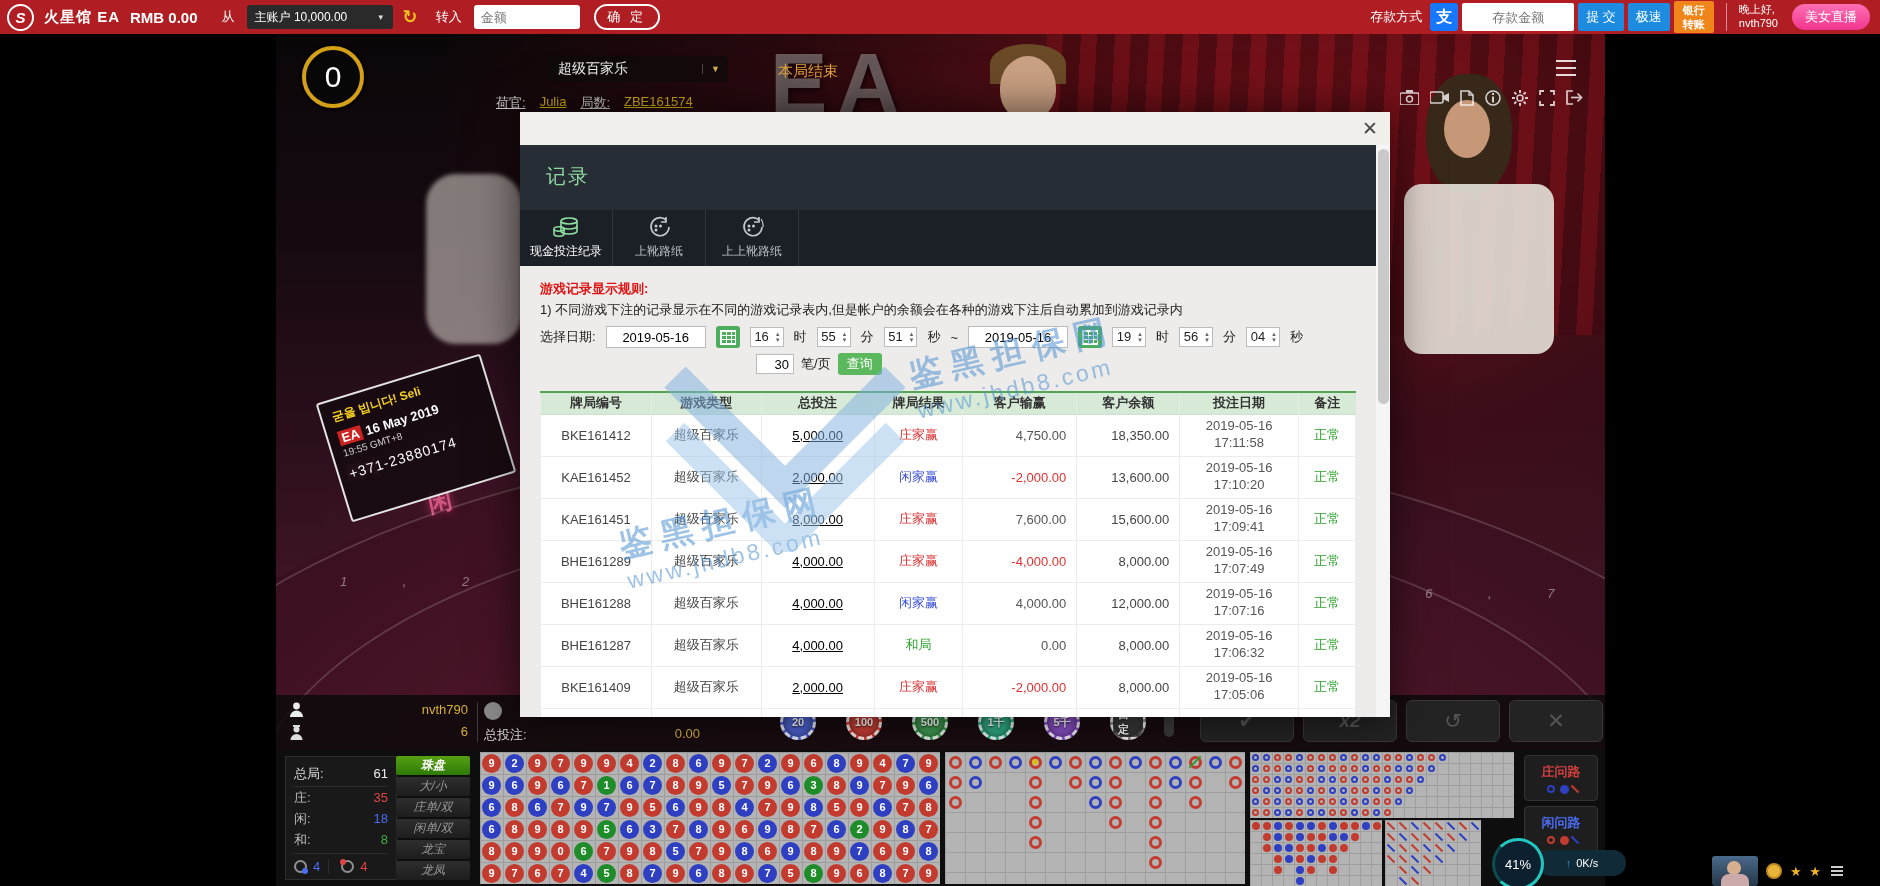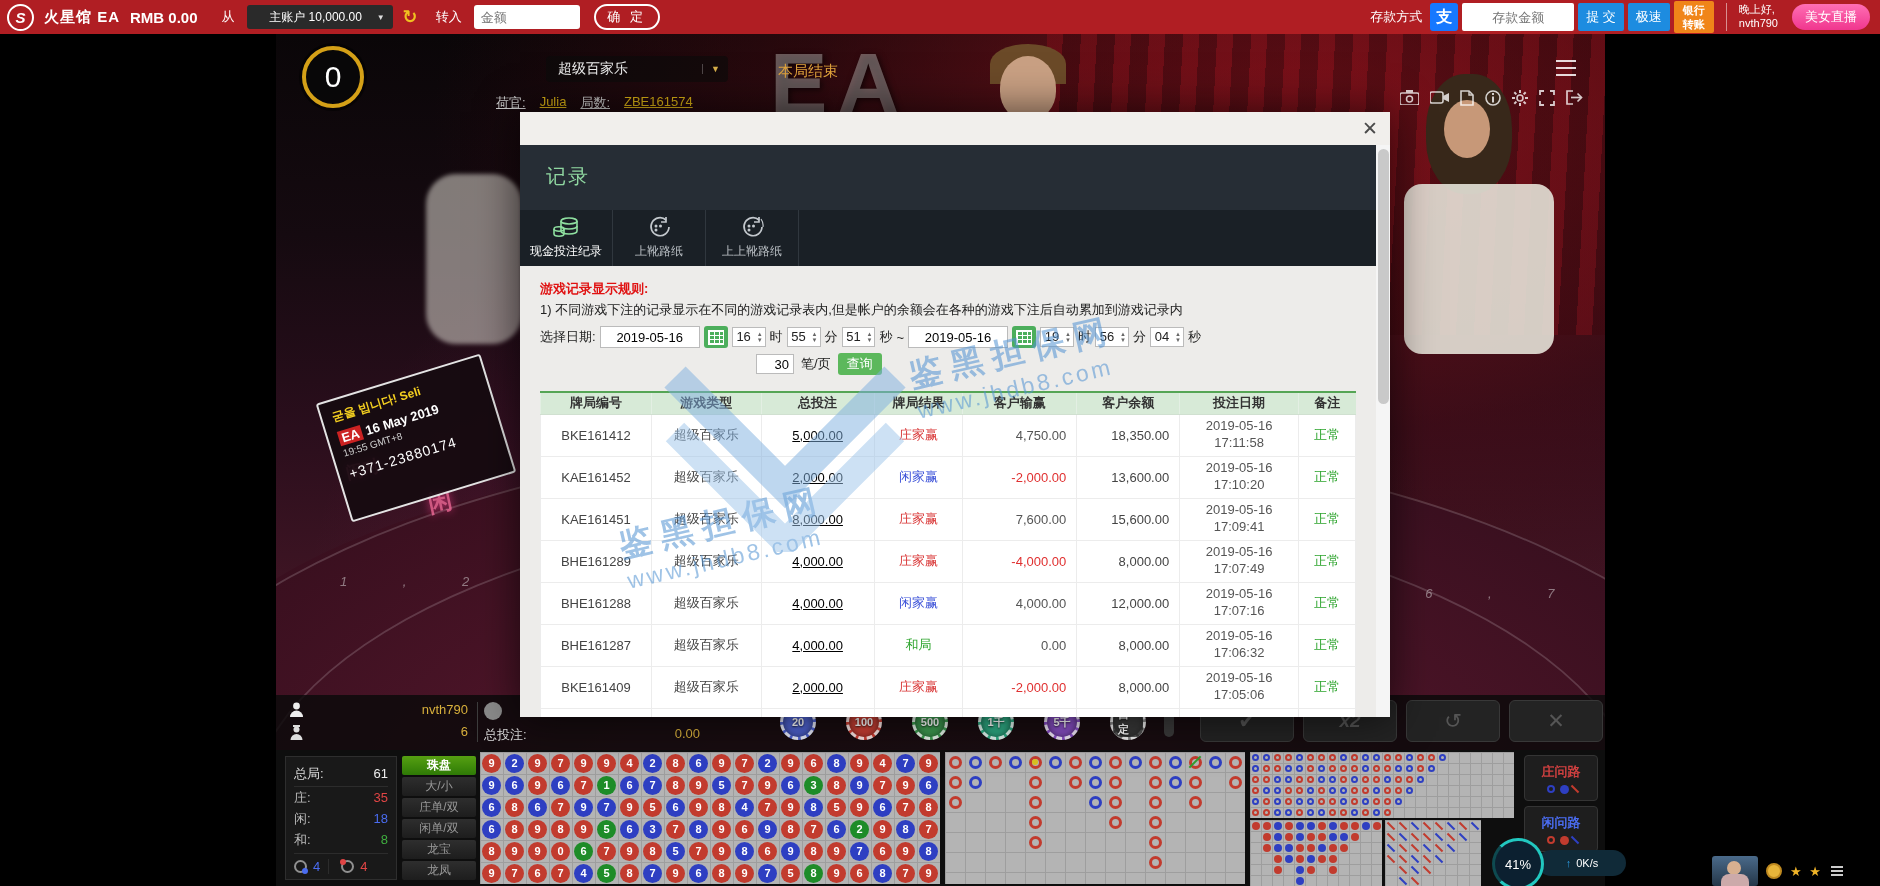--- a/index.html
+++ b/index.html
@@ -10,21 +10,21 @@
   
   .topbar { position:absolute; left:0; top:0; width:1880px; height:34px; background:#b01e23; z-index:40;
             display:flex; align-items:center; color:#fff; }
   .brand-logo { width:27px; height:27px; border:2px solid #fff; border-radius:50%; margin-left:7px;
                 display:flex; align-items:center; justify-content:center; font-size:15px; font-style:italic; font-weight:bold; }
   .brand-text { font-size:15px; font-weight:bold; margin-left:10px; letter-spacing:1px; }
   .brand-balance { font-size:15px; font-weight:bold; margin-left:10px; }
   .tb-label { font-size:13px; margin-left:24px; }
   .account-select { margin-left:12px; width:146px; height:24px; background:#2a2a2a; border-radius:3px;
                     display:flex; align-items:center; font-size:12px; padding:0 8px; cursor:pointer; }
-  .account-select .sel-text { flex:1;text-align:center; }
+  .account-select .sel-text { flex:1; }
   .account-select .caret { font-size:8px; color:#ddd; }
   .refresh-ic { margin-left:10px; color:#f0c020; font-size:18px; font-weight:bold; cursor:pointer; }
   .amount-input { margin-left:12px; width:106px; height:24px; border:none; border-radius:3px; padding:0 7px;
                   font-size:13px; font-family:inherit; }
   .confirm-btn { margin-left:14px; width:66px; height:26px; background:transparent; border:2px solid #fff;
                  border-radius:14px; color:#fff; font-size:13px; letter-spacing:3px; cursor:pointer; font-family:inherit; }
   .tb-right { position:absolute; right:0; top:0; height:34px; display:flex; align-items:center; }
   .alipay-ic { width:28px; height:28px; background:#1678ff; border-radius:3px; color:#fff; font-size:16px;
                font-weight:bold; display:flex; align-items:center; justify-content:center; margin-left:8px; cursor:pointer; }
   .deposit-input { margin-left:4px; width:112px; height:28px; border:none; border-radius:2px; text-align:center;
@@ -111,21 +111,21 @@
   .stat-total { border-bottom:1px solid #2c2c2c; height:26px; }
   .stat-total .sv { color:#eee; } .stat-total .sl { color:#ddd; }
   .sl { color:#bbb; }
   .sv-banker { color:#e04545; } .sv-player { color:#4a6cf0; } .sv-tie { color:#3fae3f; }
   .pair-row { display:flex; align-items:center; border-top:1px solid #2c2c2c; margin-top:3px; padding-top:5px; gap:6px; }
   .pair-ic { width:13px; height:13px; border:2px solid #909090; border-radius:50%; position:relative; }
   .pair-ic.bp::after { content:""; position:absolute; right:-3px; bottom:-3px; width:6px; height:6px; border-radius:50%; background:#4a6cf0; }
   .pair-ic.pp::after { content:""; position:absolute; left:-3px; top:-3px; width:6px; height:6px; border-radius:50%; background:#e04545; }
   .pair-v1 { color:#4a6cf0; font-size:13px; margin-right:6px; border-right:1px solid #2c2c2c; padding-right:8px; }
   .pair-v2 { color:#e04545; font-size:13px; }
-  .road-menu { position:absolute; left:126px; top:6px; width:74px; }
+  .road-menu { position:absolute; left:120px; top:6px; width:74px;font-style:italic; }
   .rm-item { height:19px; margin-bottom:2px; background:linear-gradient(180deg,#2e2e2e,#1d1d1d); color:#999;
              font-size:12px; display:flex; align-items:center; justify-content:center; border-radius:2px; cursor:pointer; }
   .rm-item.active { background:linear-gradient(180deg,#56a012,#2e7a06); color:#fff; font-weight:bold; }
   .road { position:absolute; background-color:#b4b4b4;
           background-image:linear-gradient(#9e9e9e 1px, transparent 1px), linear-gradient(90deg,#9e9e9e 1px, transparent 1px); }
   .rc { position:relative; display:flex; align-items:center; justify-content:center; }
   .bead-b { width:19px; height:19px; border-radius:50%; color:#fff; font-size:11px; font-weight:bold;
             display:flex; align-items:center; justify-content:center; }
   .bg-R { background:#c23b2e; } .bg-B { background:#2e3fc2; } .bg-G { background:#1e8c28; }
   .ring { border-radius:50%; background:transparent; }
@@ -169,21 +169,21 @@
   .modal-header { position:absolute; left:0; top:33px; width:870px; height:65px; background:#262d35; }
   .modal-title { position:absolute; left:26px; top:18px; color:#8fd6a0; font-size:20px; letter-spacing:2px; }
   .tabbar { position:absolute; left:0; top:98px; width:870px; height:56px; background:#1a2026; display:flex; }
   .tab { width:93px; height:56px; border-right:1px solid #30373e; display:flex; flex-direction:column;
          align-items:center; justify-content:center; gap:3px; cursor:pointer; }
   .tab .tab-label { font-size:12px; color:#b9bec3; }
   .tab.active .tab-label { color:#fff; }
   .modal-body { position:absolute; left:0; top:154px; width:856px; height:451px; background:#edecea; padding:14px 20px 0; overflow:hidden; }
   .rules-title { color:#e01212; font-size:13px; font-weight:bold; }
   .rules-line { color:#222; font-size:13px; margin-top:3px; }
-  .filter-row { display:flex; align-items:center; gap:4px; margin-top:7px; font-size:13px; color:#222; }
+  .filter-row { display:flex; align-items:center; gap:10px; margin-top:7px; font-size:13px; color:#222; }
   .f-input { width:100px; height:22px; border:1px solid #bbb; background:#fff; text-align:center; font-size:13px; font-family:inherit; }
   .cal-btn { width:24px; height:22px; background:#4cae5c; border:none; border-radius:3px; position:relative; cursor:pointer; }
   .cal-btn::after { content:""; position:absolute; left:4px; top:4px; right:4px; bottom:3px; border:1px solid #fff;
                     background-image:linear-gradient(#fff 1px,transparent 1px),linear-gradient(90deg,#fff 1px,transparent 1px);
                     background-size:5px 4px; }
   .spin { display:flex; align-items:stretch; border:1px solid #bbb; background:#fff; height:20px; }
   .spin .sp-val { width:22px; text-align:center; font-size:13px; line-height:18px; }
   .spin .sp-arrows { display:flex; flex-direction:column; justify-content:center; font-size:6px; color:#666; padding:0 2px; cursor:pointer; line-height:1; }
   .page-row { display:flex; align-items:center; gap:7px; margin-top:5px; padding-left:216px; font-size:13px; color:#222; }
   .p-input { width:38px; height:20px; border:1px solid #bbb; background:#fff; text-align:right; padding-right:4px; font-size:13px; font-family:inherit; }

